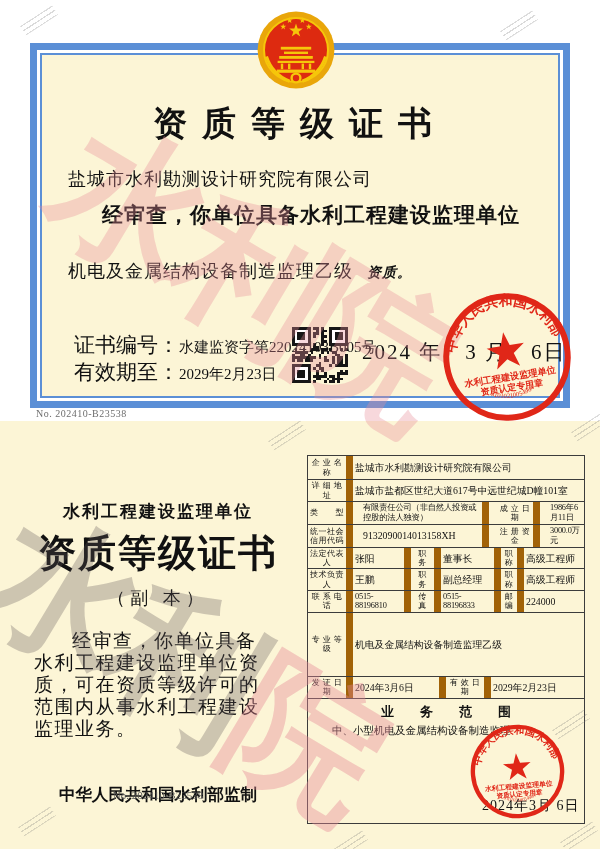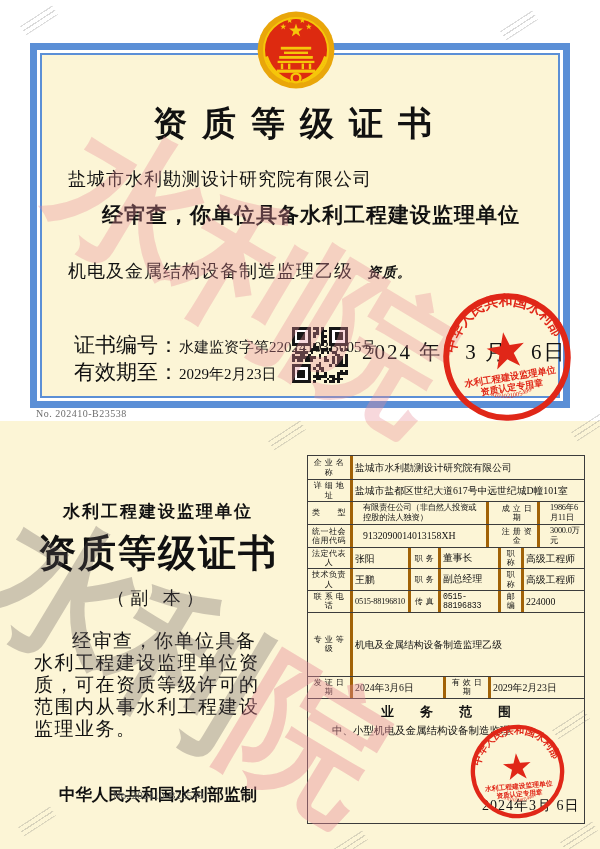--- a/index.html
+++ b/index.html
@@ -39,28 +39,28 @@
         letter-spacing:1.5px;text-indent:2em;z-index:2;}
   .dup-issuer{position:absolute;left:22px;top:784px;width:272px;text-align:center;
         font-size:16.5px;font-weight:bold;z-index:2;}
   .dup-serial{position:absolute;left:22px;top:789px;width:272px;text-align:center;
         font-size:11px;color:#555;z-index:2;}
   
   .tbl{position:absolute;left:307px;top:455px;width:278px;border:1px solid #3c3c3c;
         box-sizing:border-box;z-index:2;background:transparent;}
   .tr{display:flex;border-bottom:1px solid #3c3c3c;align-items:stretch;}
   .tr:last-child{border-bottom:none;}
-  .tc{border-right:3px solid #a16207;box-sizing:border-box;display:flex;align-items:center;
+  .tc{border-right:7px solid #a16207;box-sizing:border-box;display:flex;align-items:center;
         padding:1px 2px;overflow:hidden;}
   .tc:last-child{border-right:none;}
   .lab{justify-content:center;text-align:center;font-size:8px;line-height:1.15;letter-spacing:.5px;}
   .val{font-size:9.8px;line-height:1.15;}
   .sm{font-size:8.3px;letter-spacing:-.2px;}
   .w45{width:45px;flex:none;} .w58{width:58px;flex:none;} .w30{width:30px;flex:none;}
-  .w60{width:60px;flex:none;font-family:Liberation Mono, monospace;} .w23{width:23px;flex:none;} .w93{width:93px;flex:none;}
+  .w60{width:60px;flex:none;} .w23{width:23px;flex:none;} .w93{width:93px;flex:none;}
   .w128{width:128px;flex:none;} .w43{width:43px;flex:none;} .fx{flex:1;}
   .h23{min-height:23px;} .h21{min-height:21px;} .h22{min-height:22px;gap:8px;} .h19{min-height:19px;}
   .h18{min-height:18px;} .h63{min-height:63px;} .scope{min-height:124px;display:block;border-right:none;}
   .scope-title{text-align:center;font-size:13px;font-weight:bold;margin-top:3px;}
   .scope-text{font-size:10.5px;margin:3px 0 8px 22px;}
   .issue-date2{position:absolute;left:482px;top:797px;font-size:14px;letter-spacing:1px;z-index:2;}
   
   .wm{position:absolute;font-weight:bold;white-space:nowrap;pointer-events:none;z-index:4;
       font-family:"Liberation Serif","DejaVu Serif",serif;}
   .wm-top{left:118px;top:80px;font-size:150px;letter-spacing:-8px;transform:rotate(31deg);

